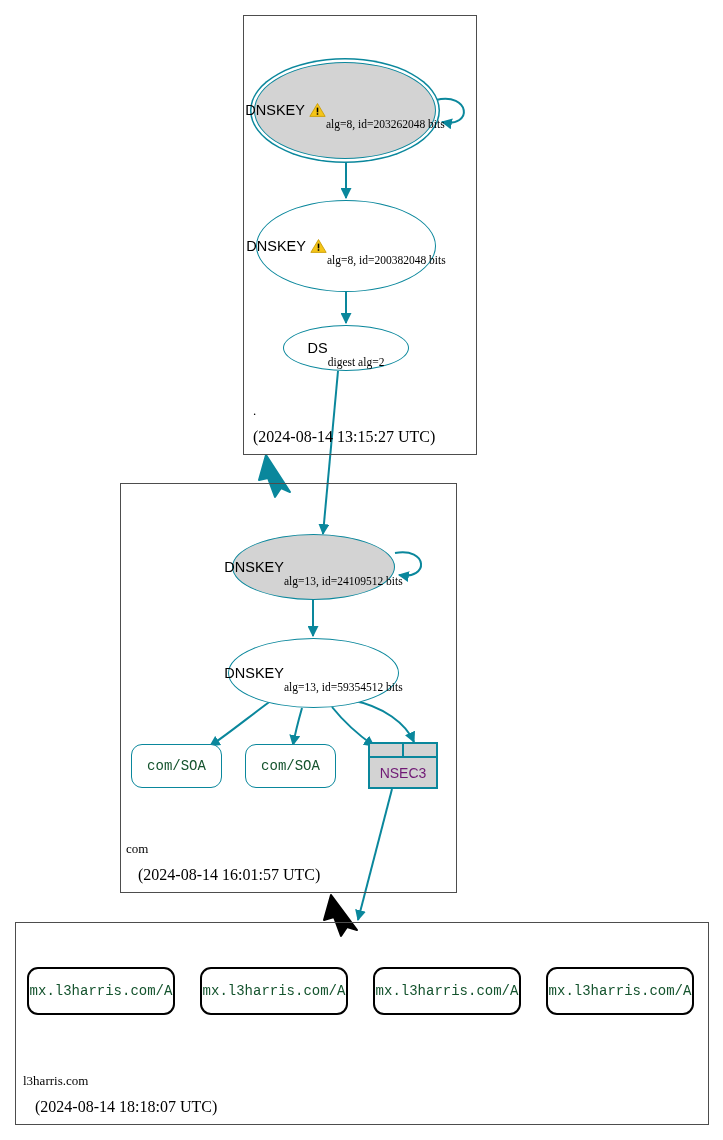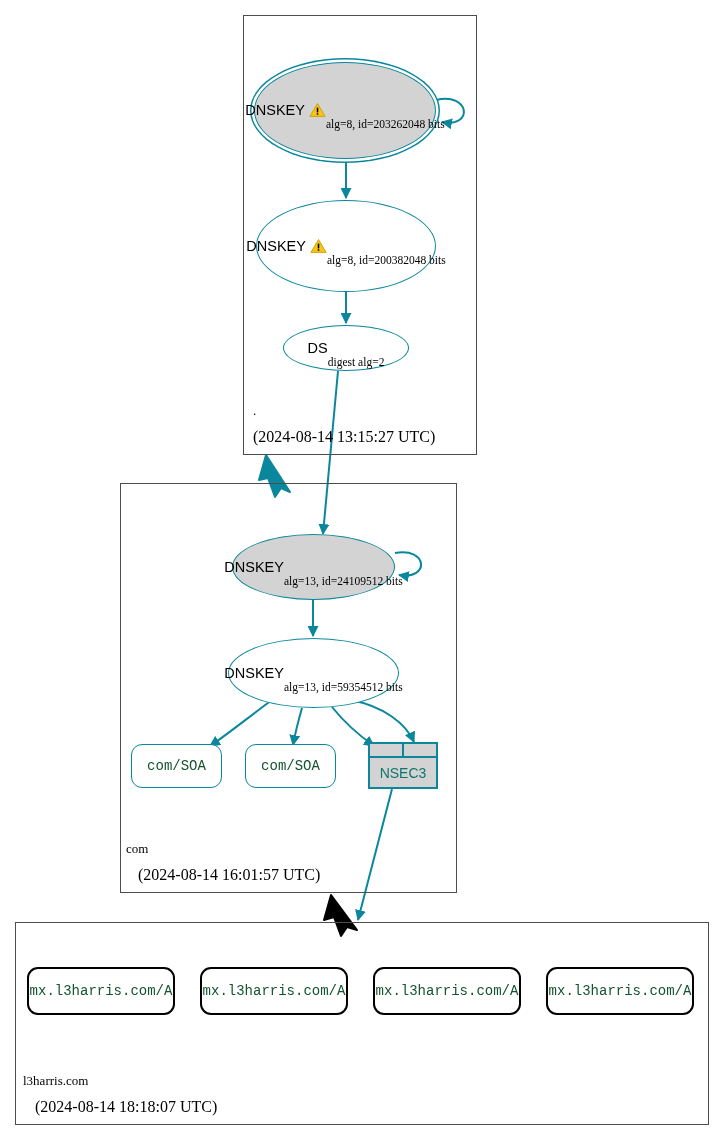--- a/index.html
+++ b/index.html
@@ -132,21 +132,21 @@
   .nsec3-cell + .nsec3-cell {
     border-left: 2px solid #0a879c;
   }
   .nsec3-body {
     flex: 1 1 auto;
     display: flex;
     align-items: center;
     justify-content: center;
     font-family: "Liberation Sans", sans-serif;
     font-size: 14px;
-    color: #0f766e;
+    color: #701a75;
   }
 </style>
 </head>
 <body>
 
 <div id="canvas">
 
   <svg id="edges" viewBox="0 0 723 1140" width="723" height="1140">
     <defs>
       <marker id="arrow-teal" viewBox="0 0 10 10" refX="9" refY="5" markerWidth="5.5" markerHeight="5.5" orient="auto-start-reverse">

